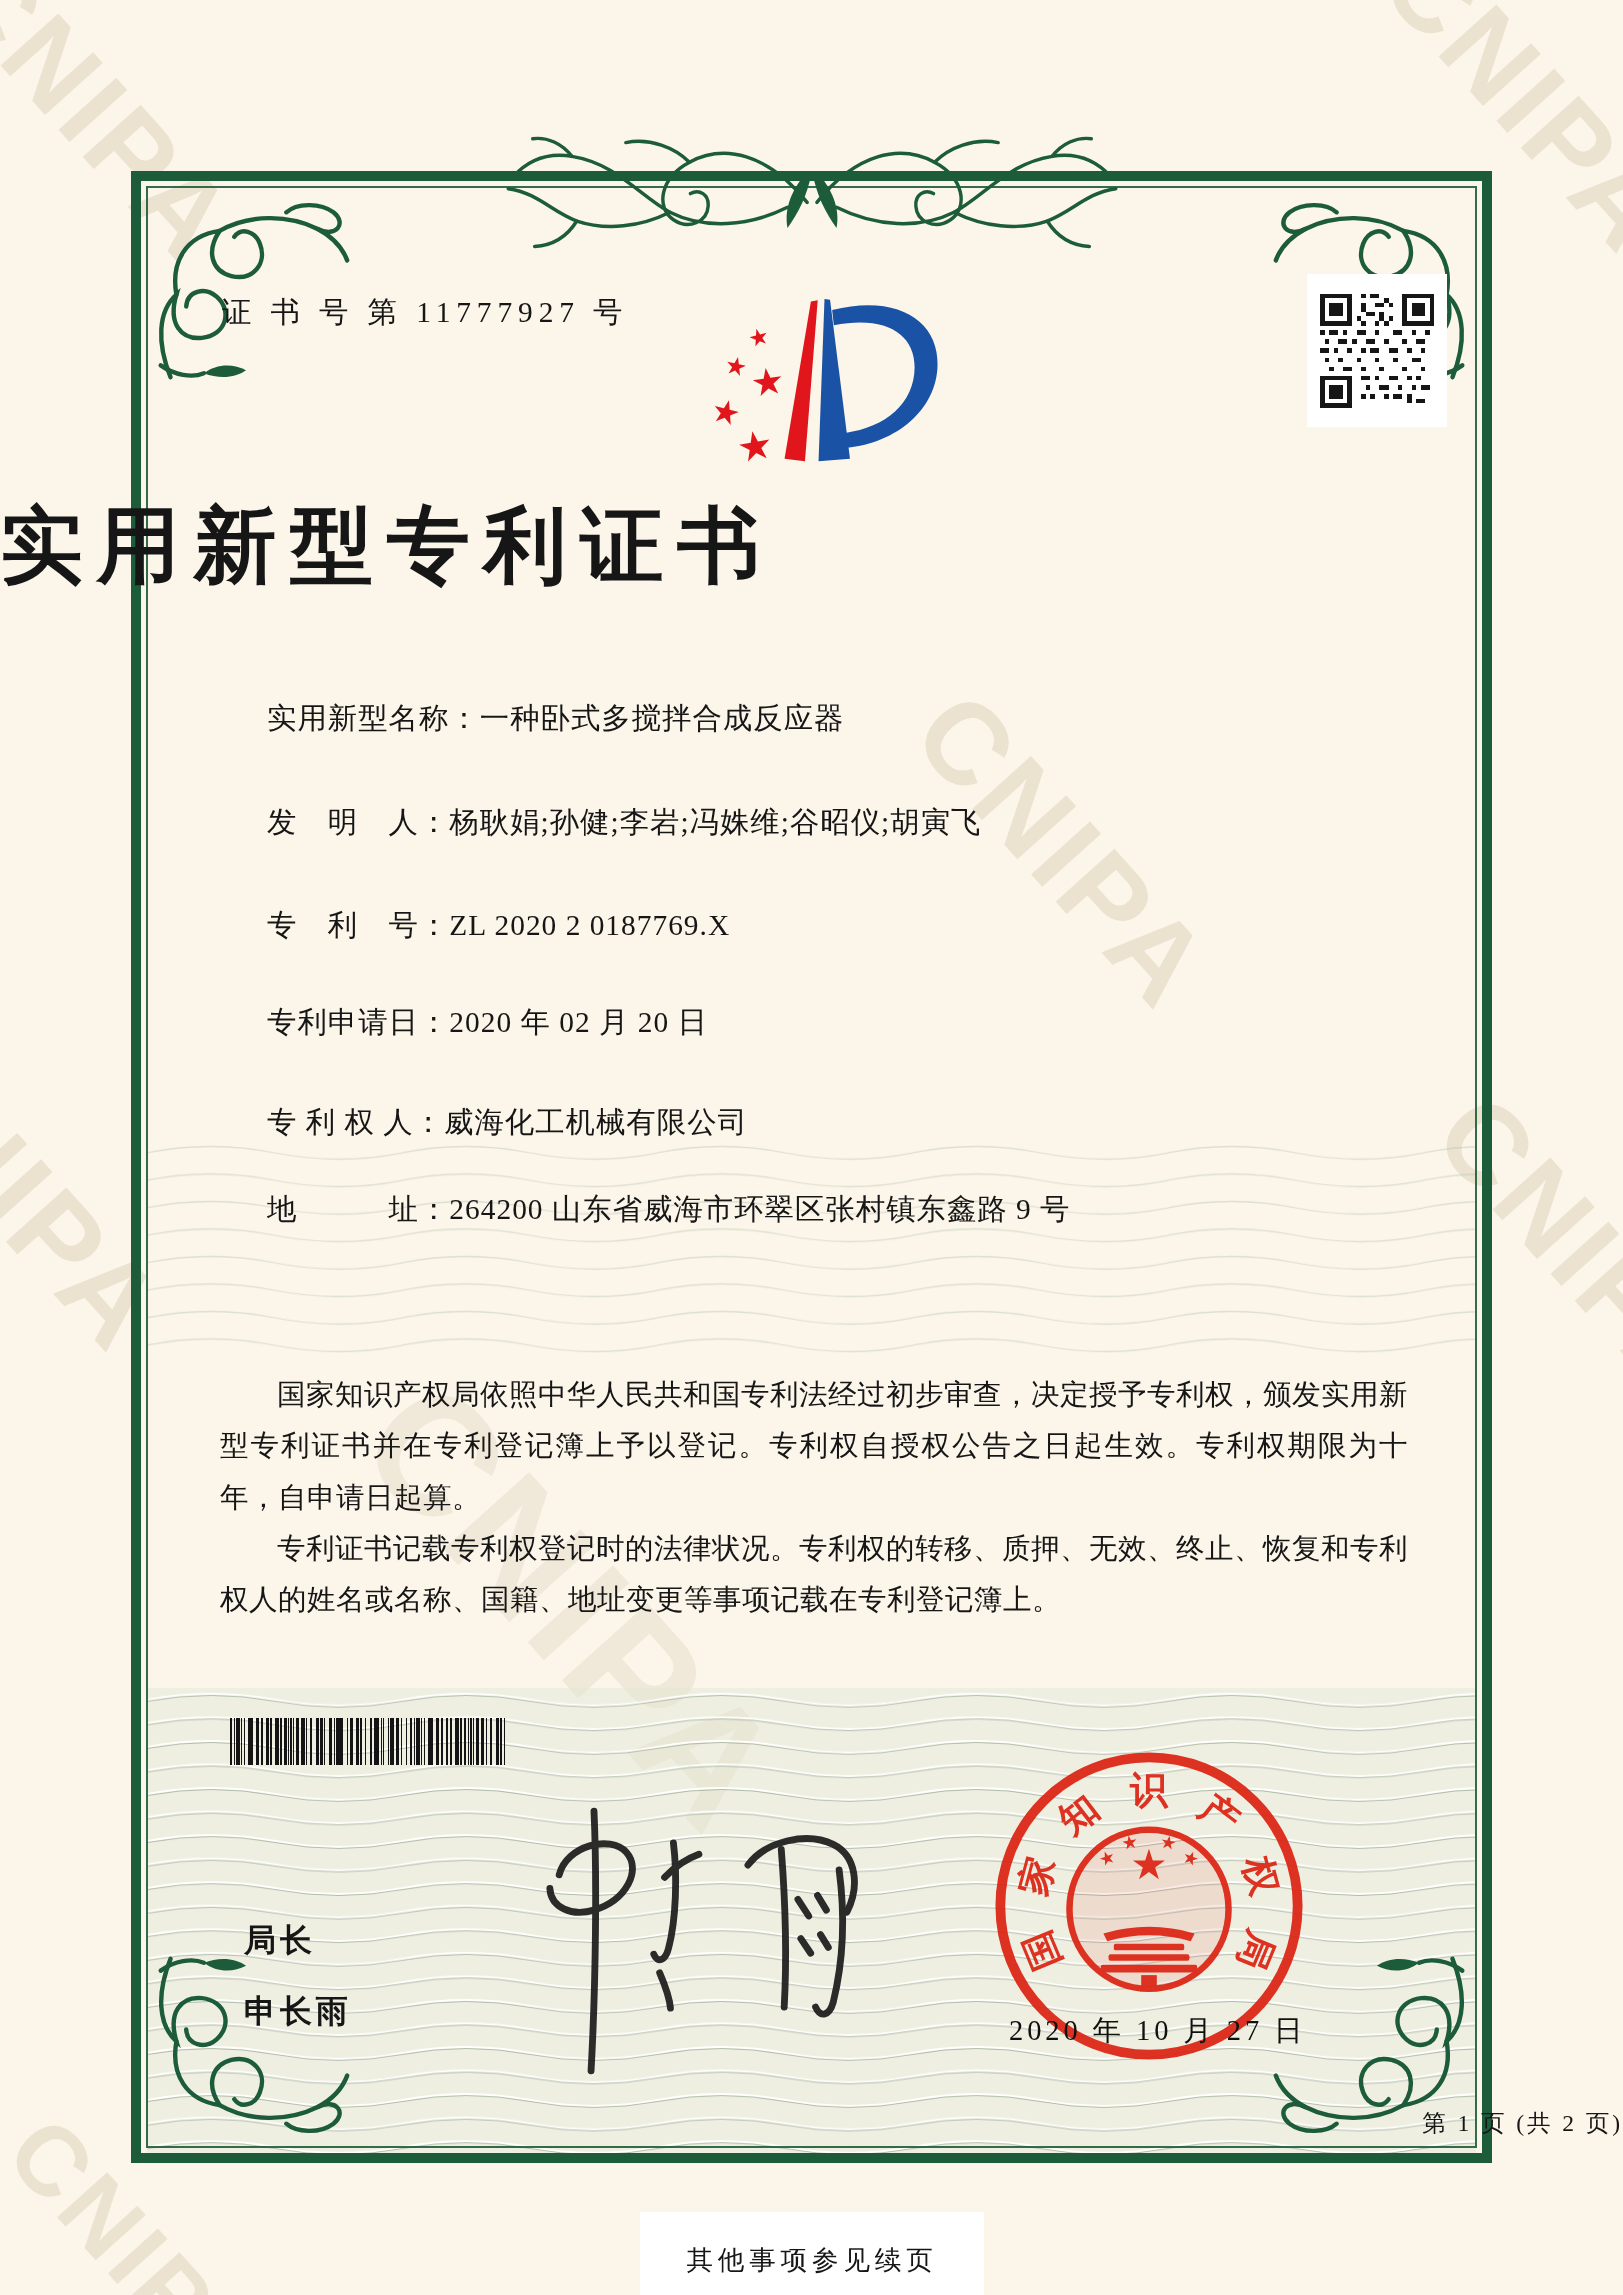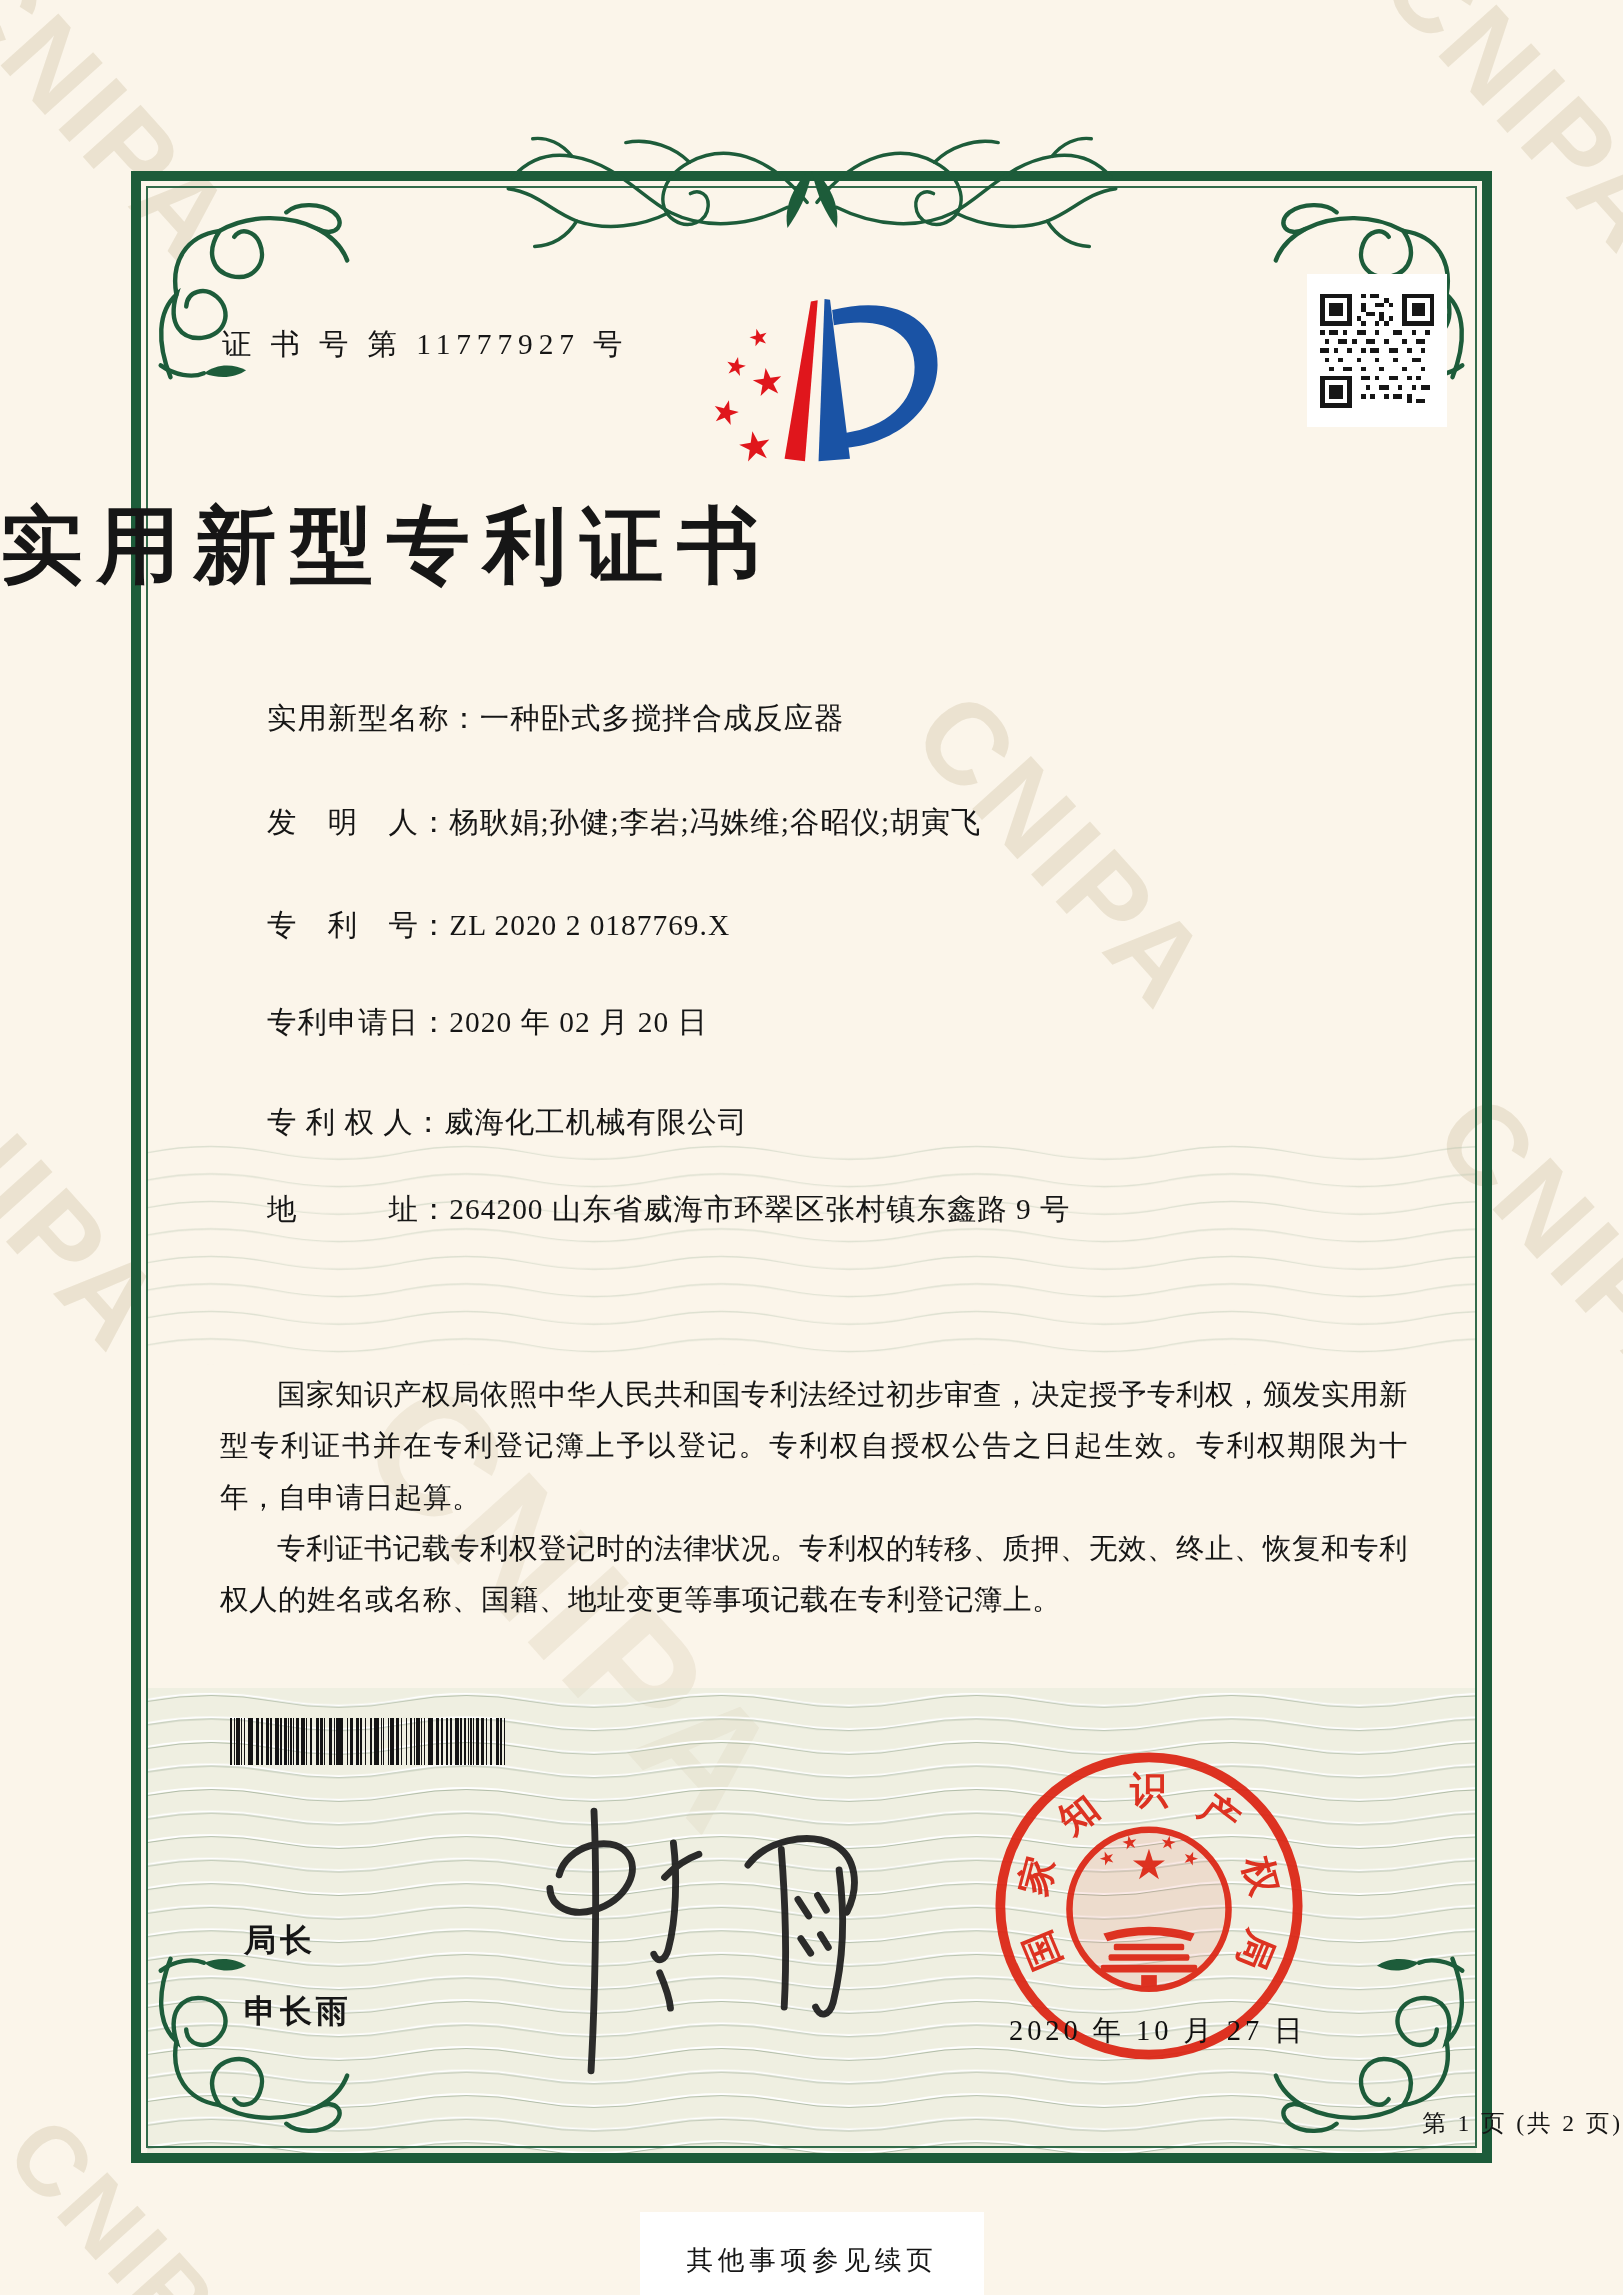--- a/index.html
+++ b/index.html
@@ -29,21 +29,21 @@
     opacity:.9;
   }
   .corner{position:absolute;width:211px;height:211px;}
   .top-ornament{position:absolute;left:493px;top:124px;width:638px;height:147px;}
   
   .band{position:absolute;left:147px;width:1329px;pointer-events:none;}
   .band-main{top:1688px;height:466px;background:rgba(221,228,211,.38);}
   .band-faint{top:1139px;height:226px;opacity:.4;}
   .band svg{display:block;width:100%;height:100%;}
   
-  .certno{position:absolute;left:222px;top:293px;font-size:29.4px;letter-spacing:5.9px;white-space:nowrap;margin-top:32px;}
+  .certno{position:absolute;left:222px;top:293px;font-size:29.4px;letter-spacing:5.9px;white-space:nowrap;}
   .logo{position:absolute;left:697px;top:269px;width:255px;height:213px;}
   .qr{position:absolute;left:1307px;top:274px;width:140px;height:153px;background:#fff;padding:12.8px;box-sizing:border-box;}
   .qr svg{width:100%;height:100%;}
   .title{
     position:absolute;left:0;right:0;top:491px;text-align:left;
     font-size:83px;font-weight:700;letter-spacing:13.7px;white-space:nowrap;
   }
   
   .row{position:absolute;left:223px;font-size:29.4px;letter-spacing:1px;white-space:nowrap;margin-left:44px;}
   .row .lbl{font-weight:400;}

